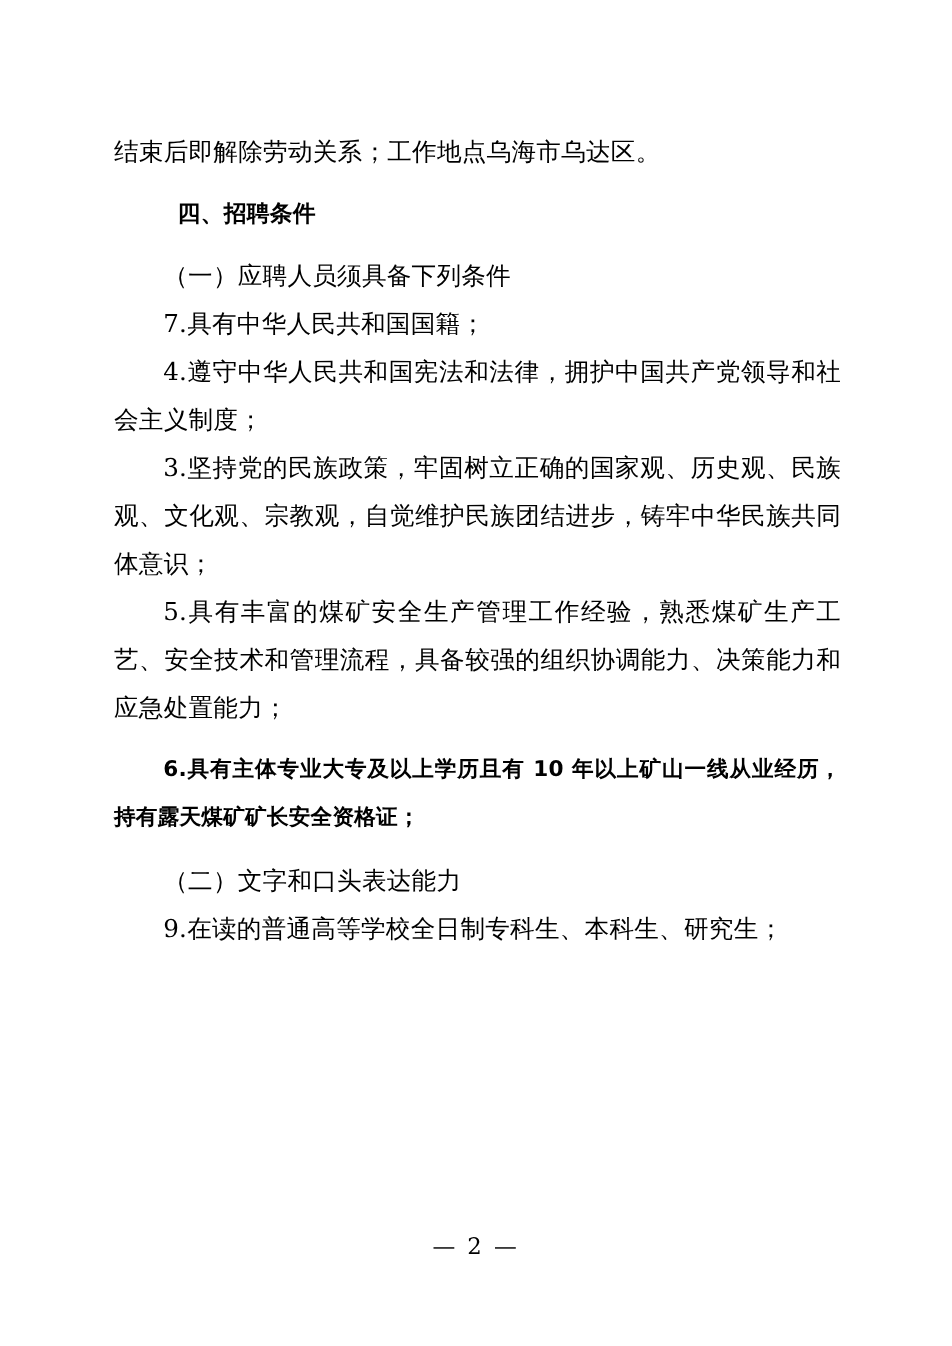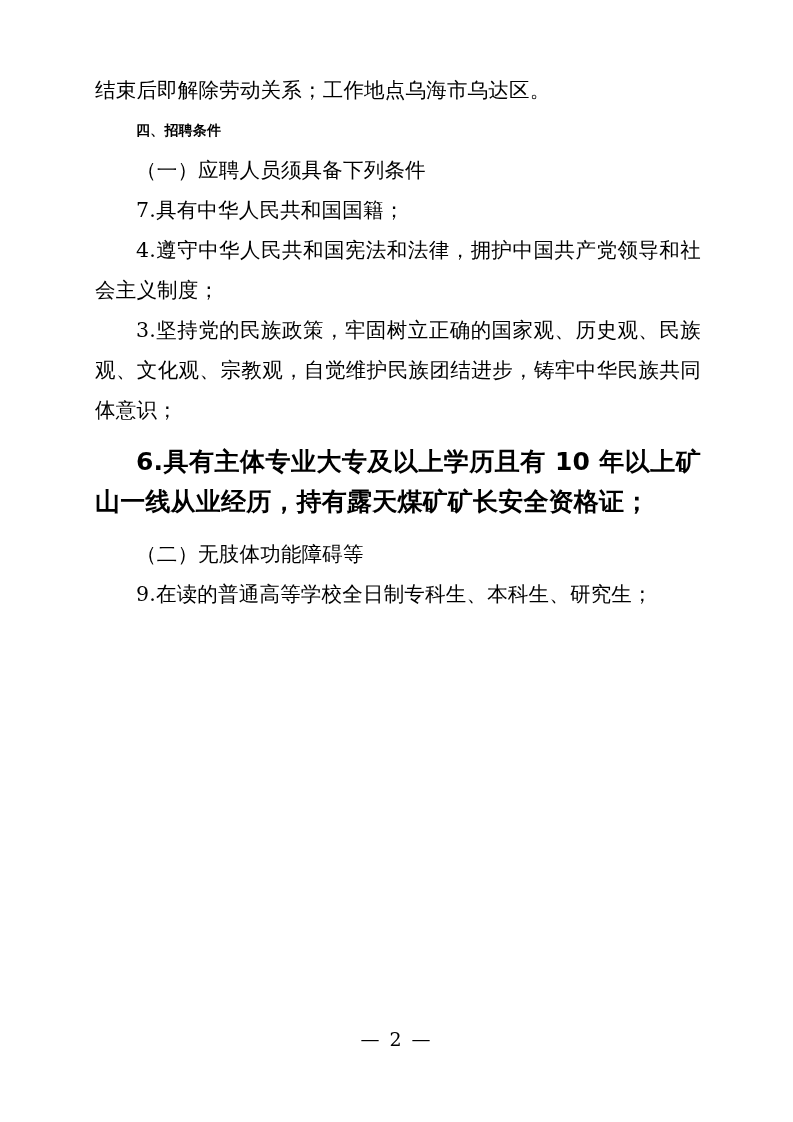--- a/index.html
+++ b/index.html
@@ -15,50 +15,50 @@
     color: #000000;
     overflow: hidden;
   }
   .page {
     position: absolute;
     left: 0;
     top: 0;
     width: 793px;
     height: 1122px;
     box-sizing: border-box;
-    padding: 70px 92px 0 95px;
+    padding: 106px 92px 0 95px;
   }
   .doc-body {
     font-size: 20.5px;
     line-height: 40px;
     letter-spacing: 0.2px;
     text-align: justify;
     text-justify: inter-ideograph;
   }
   .para {
     margin: 0;
     text-indent: 0;
   }
   .indent2 {
     text-indent: 41px;
   }
   .heading {
-    margin: 0;
+    margin: 12px;
     text-indent: 41px;
     font-family: "DejaVu Sans", "Liberation Sans", sans-serif;
     font-weight: bold;
-    font-size: 14px;
+    font-size: 19px;
     line-height: 40px;
   }
   .bold-para {
     margin: 0;
     text-indent: 41px;
     font-family: "DejaVu Sans", "Liberation Sans", sans-serif;
     font-weight: bold;
-    font-size: 25px;
+    font-size: 18px;
     line-height: 40px;
     letter-spacing: 0.2px;
   }
   .gap {
     height: 12px;
   }
   .footer {
     position: absolute;
     left: 0;
     top: 1028px;
@@ -81,29 +81,30 @@
 
     <p class="para indent2">（一）应聘人员须具备下列条件</p>
 
     <p class="para indent2">7.具有中华人民共和国国籍；</p>
 
     <p class="para indent2">4.遵守中华人民共和国宪法和法律，拥护中国共产党领导和社会主义制度；</p>
 
     <p class="para indent2">3.坚持党的民族政策，牢固树立正确的国家观、历史观、民族观、文化观、宗教观，自觉维护民族团结进步，铸牢中华民族共同体意识；</p>
 
 
+    <p class="para indent2">5.具有丰富的煤矿安全生产管理工作经验，熟悉煤矿生产工艺、安全技术和管理流程，具备较强的组织协调能力、决策能力和应急处置能力；</p>
 
     <div class="gap"></div>
 
     <p class="bold-para">6.具有主体专业大专及以上学历且有 10 年以上矿山一线从业经历，持有露天煤矿矿长安全资格证；</p>
 
 
     <div class="gap"></div>
 
-    <p class="para indent2">（二）无肢体功能障碍等</p>
+    <p class="para indent2">（二）文字和口头表达能力</p>
 
     <p class="para indent2">9.在读的普通高等学校全日制专科生、本科生、研究生；</p>
 
 
   </div>
 </div>
 
 <div class="footer">— 2 —</div>
 
 </body></html>

